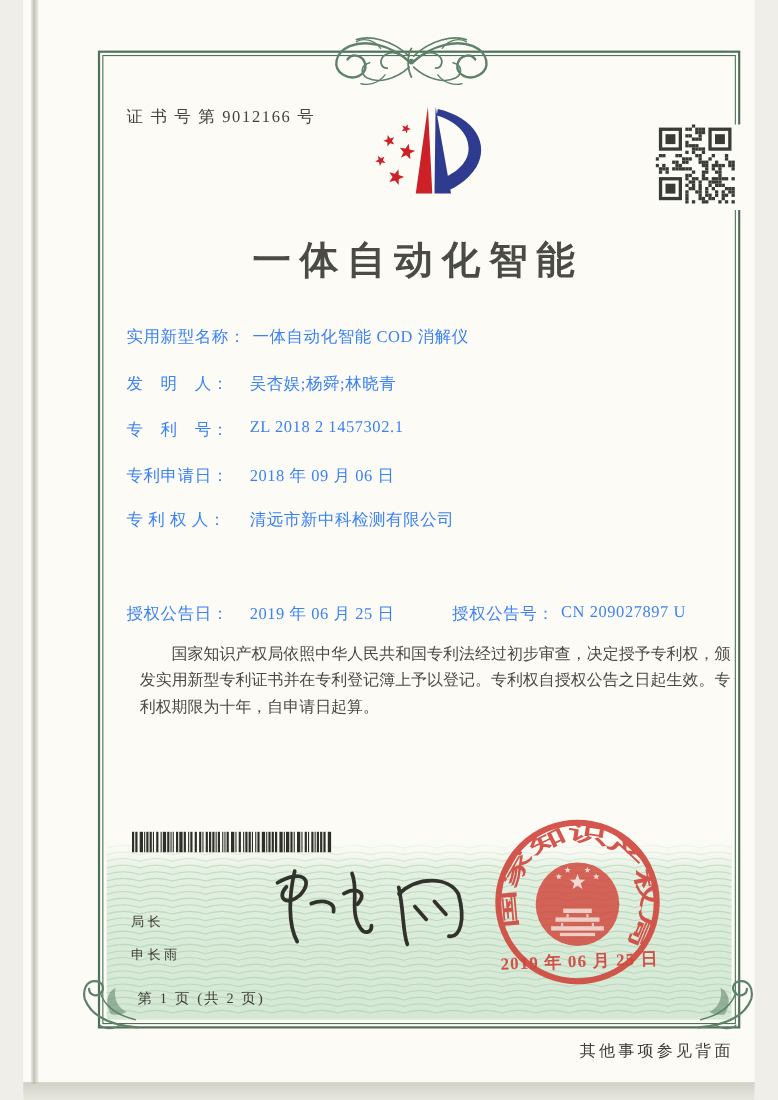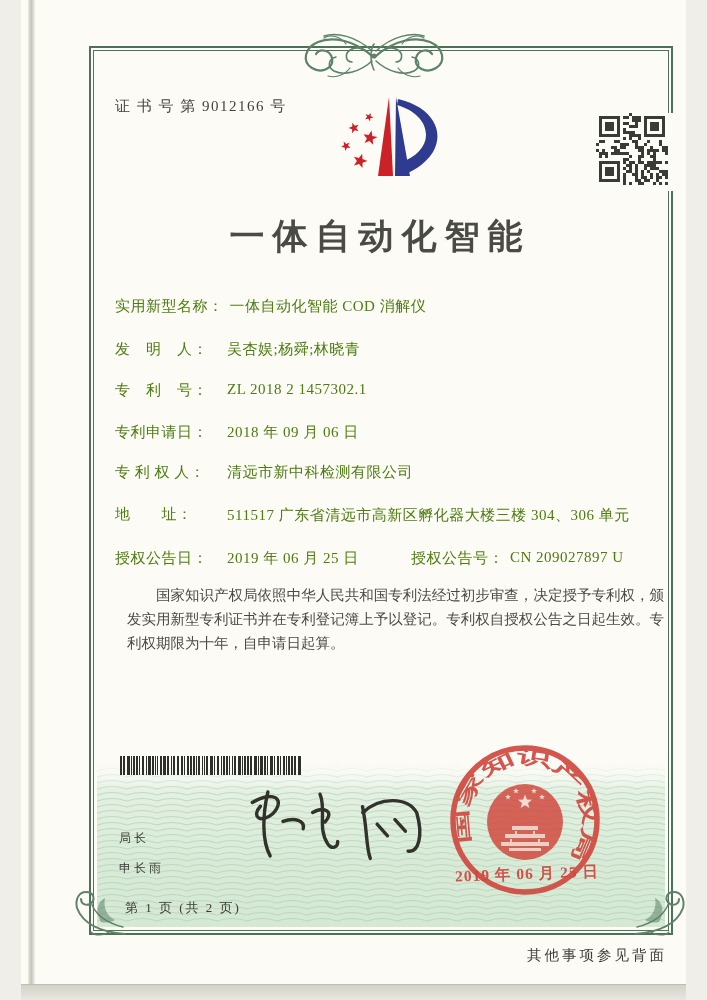--- a/index.html
+++ b/index.html
@@ -22,21 +22,21 @@
     z-index:2;pointer-events:none;}
   
   .green-zone{left:76px;top:760px;width:568px;height:167px;z-index:1;
     background:linear-gradient(180deg,#f7faf4 0%,#e4f0e2 20%,#d9ebd8 60%,#d5e8d4 100%);}
   .green-zone svg{position:absolute;left:0;top:0;}
   .zone-fade{position:absolute;left:0;top:0;width:100%;height:30px;
     background:linear-gradient(180deg,#fcfbf6 10%,rgba(252,251,246,0) 100%);}
   .cert-no{left:94px;top:97px;font-size:15px;letter-spacing:1.5px;color:#44443f;z-index:4;}
   .title{left:72px;top:213px;width:574px;text-align:center;font-size:35px;font-weight:700;
     letter-spacing:8px;color:#4b4b46;z-index:4;}
-  .row{left:94px;display:flex;font-size:15px;z-index:4;color:#4d7c0f;letter-spacing:.5px;}
+  .row{left:94px;display:flex;font-size:15px;z-index:4;color:#3b82f6;letter-spacing:.5px;}
   .row .lbl{flex:0 0 106px;white-space:pre;}
   .row .val{margin-left:6px;}
   .row-addr .val{width:408px;line-height:21px;}
   .paras{left:94px;top:583px;width:537px;font-size:14.5px;line-height:24px;
     color:#4a4a44;z-index:4;text-align:justify;margin-left:12px;}
   .paras p{margin:0;text-indent:2em;}
   .signer{left:98px;font-size:12px;letter-spacing:3px;color:#3a3a34;z-index:4;margin-top:24px;}
   .seal-date{left:434px;top:864px;font-size:15.5px;font-weight:700;letter-spacing:1px;
     color:var(--seal-red,#d0453c);z-index:6;transform:rotate(-2deg);opacity:.92;}
   .page-no{left:72px;top:899px;width:574px;text-align:left;font-size:13px;
@@ -310,24 +310,20 @@
     <span class="val">ZL 2018 2 1457302.1</span>
   </div>
   <div class="abs row" style="top:423px">
     <span class="lbl">专利申请日：</span>
     <span class="val">2018 年 09 月 06 日</span>
   </div>
   <div class="abs row" style="top:463px">
     <span class="lbl">专 利 权 人：</span>
     <span class="val">清远市新中科检测有限公司</span>
   </div>
-  <div class="abs row row-addr" style="top:505px">
-    <span class="lbl">地　　址：</span>
-    <span class="val">511517 广东省清远市高新区孵化器大楼三楼 304、306 单元</span>
-  </div>
   <div class="abs row" style="top:549px">
     <span class="lbl">授权公告日：</span>
     <span class="val">2019 年 06 月 25 日</span>
   </div>
   <div class="abs row" style="left:390px;top:549px">
     <span class="lbl" style="flex-basis:92px">授权公告号：</span>
     <span class="val">CN 209027897 U</span>
   </div>
 
   <div class="abs paras">

